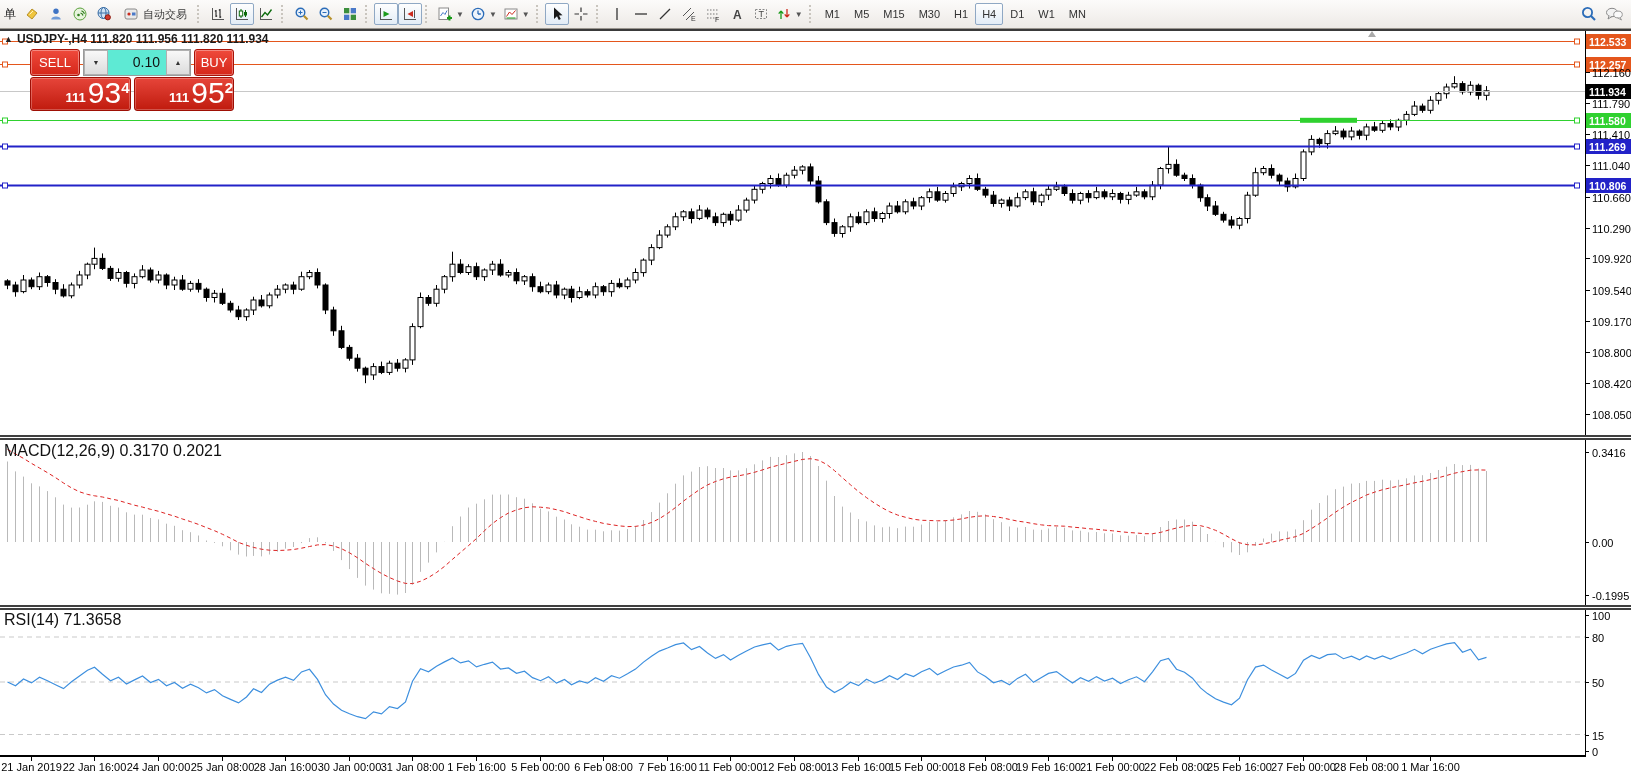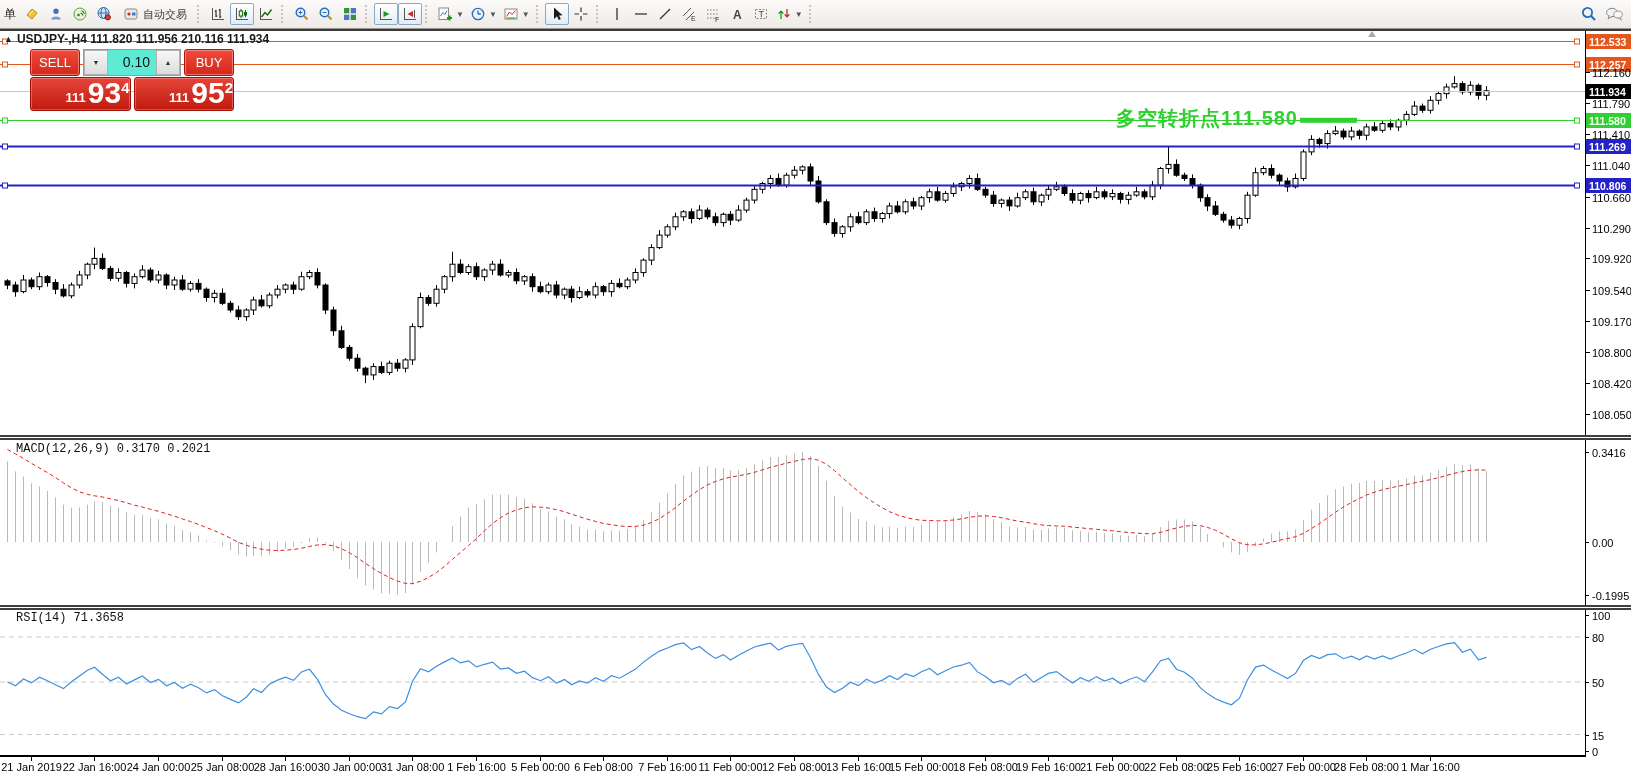--- a/index.html
+++ b/index.html
@@ -26,44 +26,44 @@
 
   
   svg#plot { position:absolute; left:0; top:0; z-index:1; }
   .chart-title { position:absolute; left:4px; top:32px; z-index:10; font-size:12px;
     font-weight:bold; color:#1a1a1a; display:flex; align-items:center; gap:4px; }
   .chart-title .tri { font-size:9px; color:#222; }
 
   .splitter { position:absolute; left:0; width:1631px; height:5px; background:#fff;
     border-top:2px solid #3f3f3f; border-bottom:2px solid #3f3f3f; z-index:5; }
 
-  .pane-label { position:absolute; left:16px; z-index:10; font-size:12px; color:#111;font-family:Liberation Mono, monospace; }
+  .pane-label { position:absolute; left:4px; z-index:10; font-size:16px; color:#111; }
 
   .annotation { position:absolute; left:1080px; top:105px; width:218px; z-index:10;
     text-align:right; font-size:20px; font-weight:bold; color:#2fd12f; letter-spacing:1px; }
 
   
   .trade-panel { position:absolute; left:6px; top:49px; width:228px; z-index:20;padding-left:24px; }
   .tp-row1 { display:flex; height:27px; gap:3px; }
   .redbtn { background:linear-gradient(#ef4a3c,#d5271a); color:#fff; font-size:13px;
     border:1px solid #a81208; border-radius:3px; flex:0 0 auto;
     box-shadow:inset 0 0 0 1px rgba(255,255,255,.35);
     display:flex; align-items:center; justify-content:center; }
-  .sell-btn { width:50px; } .buy-btn { width:50px; }
+  .sell-btn { width:50px; } .buy-btn { width:40px; }
   .spinner { flex:1; display:flex; border:1px solid #9a9a9a; background:#5eead4; }
   .spin-btn { width:24px; background:linear-gradient(#f8f8f8,#dcdcdc); border:1px solid #b0b0b0;
     font-size:7px; color:#333; display:flex; align-items:center; justify-content:center; }
   .spin-val { flex:1; text-align:right; font-size:14px; color:#111; padding:4px 6px 0 0; }
   .tp-row2 { display:flex; gap:3px; margin-top:1px; }
   .px-box { width:111px; height:34px; background:linear-gradient(#e6453a,#c01b0e);
     border:1px solid #9e0f05; border-radius:3px; color:#fff;
     display:flex; align-items:flex-end; justify-content:flex-end; padding-bottom:2px;
     box-shadow:inset 0 0 0 1px rgba(255,255,255,.25); }
   .px-small { font-size:13px; font-weight:bold; margin:0 2px 3px 0; }
-  .px-big { font-size:30px; font-weight:bold; line-height:30px; }
+  .px-big { font-size:30px; font-weight:normal; line-height:30px; }
   .px-sup { font-size:15px; font-weight:bold; align-self:flex-start; margin-top:1px; }
 </style>
 </head>
 <body>
 
 <div id="app">
 
   <div class="toolbar">
     <span class="left-label">单</span>
 
@@ -301,20 +301,31 @@
       <span>
           <svg width="16" height="16">
             <path d="M5 13 V5 M5 5 l-2.3 2.6 M5 5 l2.3 2.6" stroke="#1a9a1a" fill="none" stroke-width="1.3"></path>
             <path d="M11 3 V11 M11 11 l-2.3 -2.6 M11 11 l2.3 -2.6" stroke="#cc2a1d" fill="none" stroke-width="1.3"></path>
           </svg>
         </span>
       <span class="caret">▼</span>
     </span>
 
     <span class="grip"></span>
+    <span id="tf-box" style="display:flex;align-items:center">
+        <span class="tbtn tf">M1</span>
+        <span class="tbtn tf">M5</span>
+        <span class="tbtn tf">M15</span>
+        <span class="tbtn tf">M30</span>
+        <span class="tbtn tf">H1</span>
+        <span class="tbtn tf active">H4</span>
+        <span class="tbtn tf">D1</span>
+        <span class="tbtn tf">W1</span>
+        <span class="tbtn tf">MN</span>
+      </span>
 
     <span class="toolbar-right">
       <span class="tbtn">
         <span>
             <svg width="18" height="18">
               <circle cx="7.5" cy="7.5" r="4.6" fill="none" stroke="#2b6cb8" stroke-width="1.8"></circle>
               <path d="M11 11 L15 15" stroke="#2b6cb8" stroke-width="2.2"></path>
             </svg>
           </span>
       </span>
@@ -1013,21 +1024,21 @@
       <line x1="1303.5" y1="757" x2="1303.5" y2="761" stroke="#000"></line>
       <text x="1303.5" y="771" font-size="11" fill="#000" font-family="&quot;Liberation Sans&quot;,sans-serif" text-anchor="middle">27 Feb 00:00</text>
       <line x1="1366.5" y1="757" x2="1366.5" y2="761" stroke="#000"></line>
       <text x="1366.5" y="771" font-size="11" fill="#000" font-family="&quot;Liberation Sans&quot;,sans-serif" text-anchor="middle">28 Feb 08:00</text>
       <line x1="1430.5" y1="757" x2="1430.5" y2="761" stroke="#000"></line>
       <text x="1430.5" y="771" font-size="11" fill="#000" font-family="&quot;Liberation Sans&quot;,sans-serif" text-anchor="middle">1 Mar 16:00</text>
     </svg>
 
   <div class="chart-title">
     <span class="tri">▲</span>
-    <span>USDJPY-,H4  111.820 111.956 210.116 111.934</span>
+    <span>USDJPY-,H4  111.820 111.956 111.820 111.934</span>
   </div>
 
   <div class="trade-panel">
     <div class="tp-row1">
       <div class="redbtn sell-btn">SELL</div>
       <div class="spinner">
         <div class="spin-btn">▼</div>
         <div class="spin-val">0.10</div>
         <div class="spin-btn">▲</div>
       </div>
@@ -1040,20 +1051,19 @@
         <span class="px-sup">4</span>
       </div>
       <div class="px-box">
         <span class="px-small">111</span>
         <span class="px-big">95</span>
         <span class="px-sup">2</span>
       </div>
     </div>
   </div>
 
-  <div class="annotation">多空转折点111.580</div>
 
   <div class="splitter" style="top:435px"></div>
   <div class="splitter" style="top:605px"></div>
 
   <div class="pane-label" style="top:442px">MACD(12,26,9) 0.3170 0.2021</div>
   <div class="pane-label" style="top:611px">RSI(14) 71.3658</div>
 </div>
 
 </body></html>

